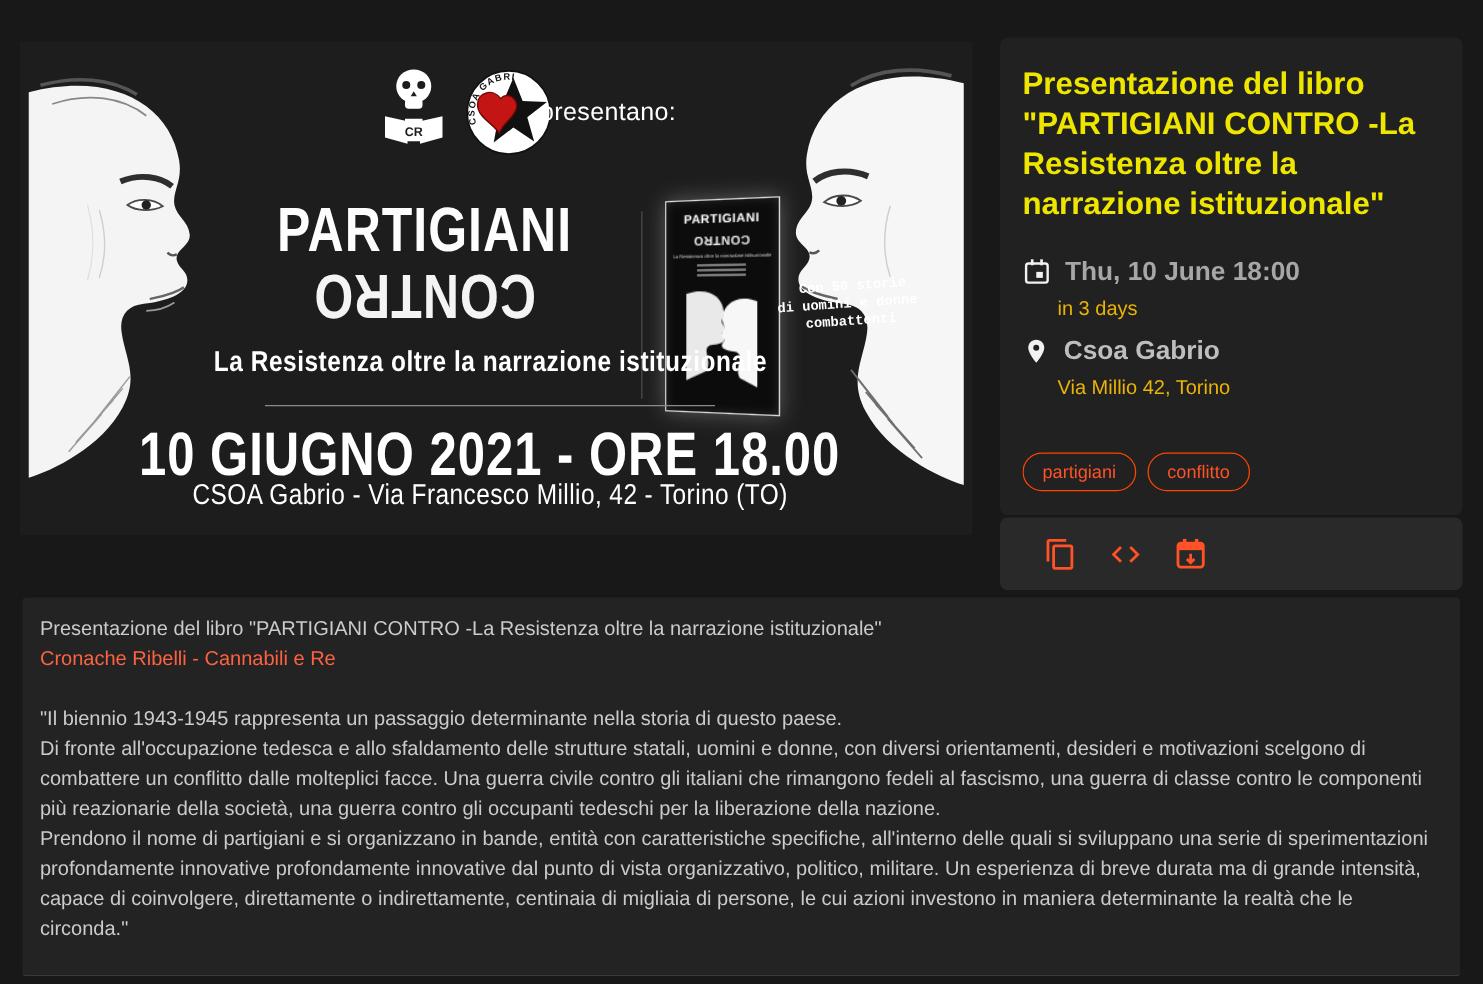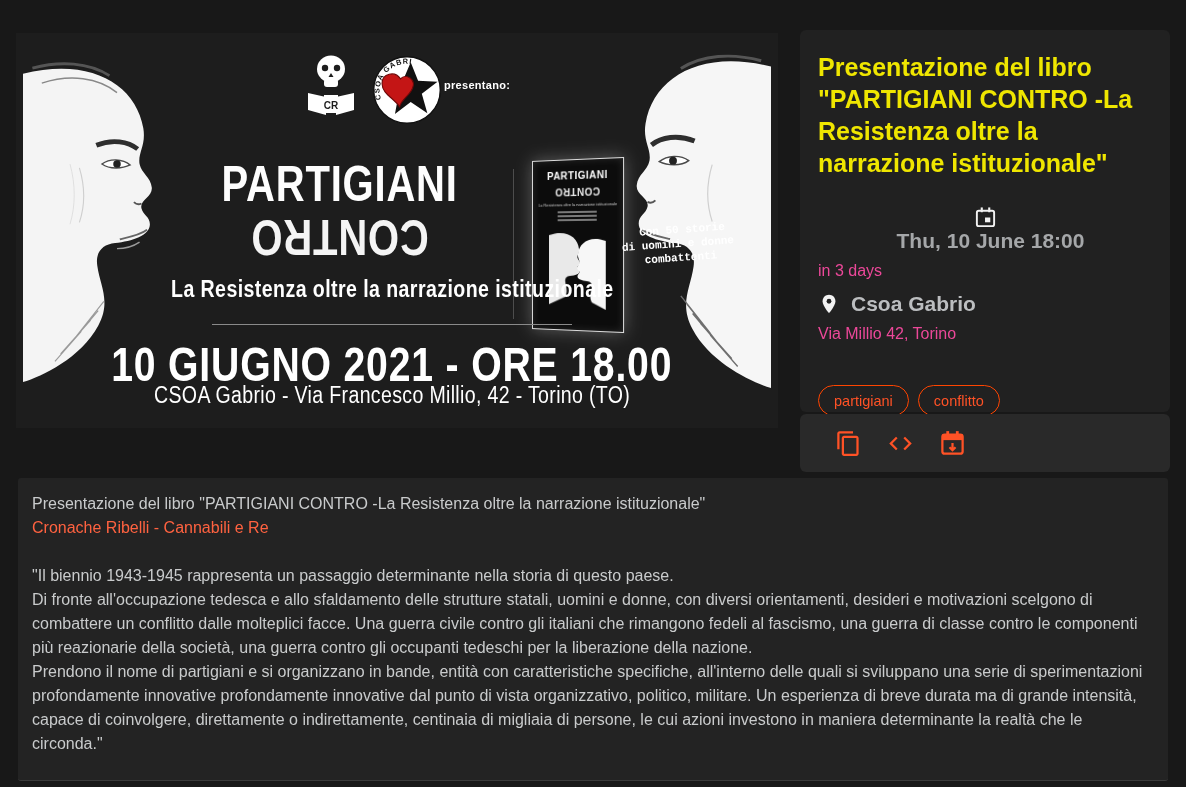--- a/index.html
+++ b/index.html
@@ -8,22 +8,22 @@
 
   
   .poster { position:absolute; left:16px; top:33px; width:762px; height:395px;
     background:#1d1d1d; overflow:hidden; cursor:pointer; }
   .face { position:absolute; pointer-events:none; }
   .face.left  { left:-4px; top:22px; width:210px; height:376px; }
   .face.right { right:-6px; top:14px; width:222px; height:392px; transform:scaleX(-1); }
   .logo-row { position:absolute; left:286px; top:20px; display:flex; align-items:flex-start; }
   .skull-logo { width:58px; height:74px; }
   .gabrio-logo { width:74px; height:74px; margin-left:10px; }
-  .presentano { position:absolute; left:428px; top:46px; color:#fff; font-size:11px;
-    font-weight:700; letter-spacing:.3px; }
+  .presentano { position:absolute; left:416px; top:46px; color:#fff; font-size:20px;
+    font-weight:400; letter-spacing:.3px; }
   .cond { display:inline-block; transform:scaleX(.8); transform-origin:center; white-space:nowrap; }
   .big-title { position:absolute; left:174px; top:124px; width:300px; text-align:center;
     color:#fdfdfd; font-size:50px; font-weight:800; letter-spacing:1px; line-height:54px; }
   .big-title-2 { position:absolute; left:174px; top:177px; width:300px; text-align:center;
     color:#f4f4f4; font-size:50px; font-weight:800; letter-spacing:1px; line-height:54px;
     transform:rotate(180deg); }
   .vline { position:absolute; left:497px; top:136px; width:1px; height:150px; background:#4d4d4d; }
   .book { position:absolute; left:514px; top:126px; width:94px; height:172px; background:#0c0c0c;
     border:1px solid #dcdcdc; box-shadow:0 0 16px rgba(255,255,255,.28), inset 0 0 8px rgba(255,255,255,.12);
     transform:perspective(420px) rotateY(-12deg); text-align:center; padding-top:10px; }
@@ -41,23 +41,23 @@
   .center-col { position:absolute; left:0; width:752px; text-align:center; color:#fff; }
   .subtitle { top:243px; font-size:23px; font-weight:700; letter-spacing:.5px; }
   .pdivider { position:absolute; left:196px; top:291px; width:360px; height:1px; background:#8a8a8a; }
   .date-line { top:303px; font-size:49px; font-weight:800; letter-spacing:1px; }
   .venue-line { top:349px; font-size:23px; font-weight:400; letter-spacing:.4px; }
 
   
   .event-card { position:absolute; left:800px; top:30px; width:370px; height:382px;
     background:#212121; border-radius:6px; padding:21px 18px 0; }
   .event-title { width:322px; color:#efe600; font-size:25px; line-height:32px; font-weight:700; }
-  .meta-row { display:flex; align-items:center; margin-top:27px;flex-direction:column; }
+  .meta-row { display:flex; margin-top:27px; }
   .meta-row .mtext { color:#a5a7a9; font-size:21px; font-weight:700; margin-left:11px; }
-  .meta-sub { color:#ec4899; font-size:16px; margin-top:9px; }
+  .meta-sub { color:#eab308; font-size:16px; margin-top:9px;margin-left:28px; }
   .loc-row { display:flex; align-items:center; margin-top:12px; }
   .loc-row .mtext { color:#bcbec0; font-size:21px; font-weight:700; margin-left:11px; }
   .tags { margin-top:42px; display:flex; }
   .tag { display:inline-flex; align-items:center; height:31px; padding:0 15px; margin-right:9px;
     border:1px solid #ff4500; border-radius:16px; color:#ff5226; font-size:14.5px; cursor:pointer; }
   .action-bar { position:absolute; left:800px; top:414px; width:370px; height:58px;
     background:#292929; border-radius:6px; display:flex; align-items:center; padding-left:35px; }
   .action-btn { width:27px; height:27px; margin-right:25px; cursor:pointer; }
 
   

